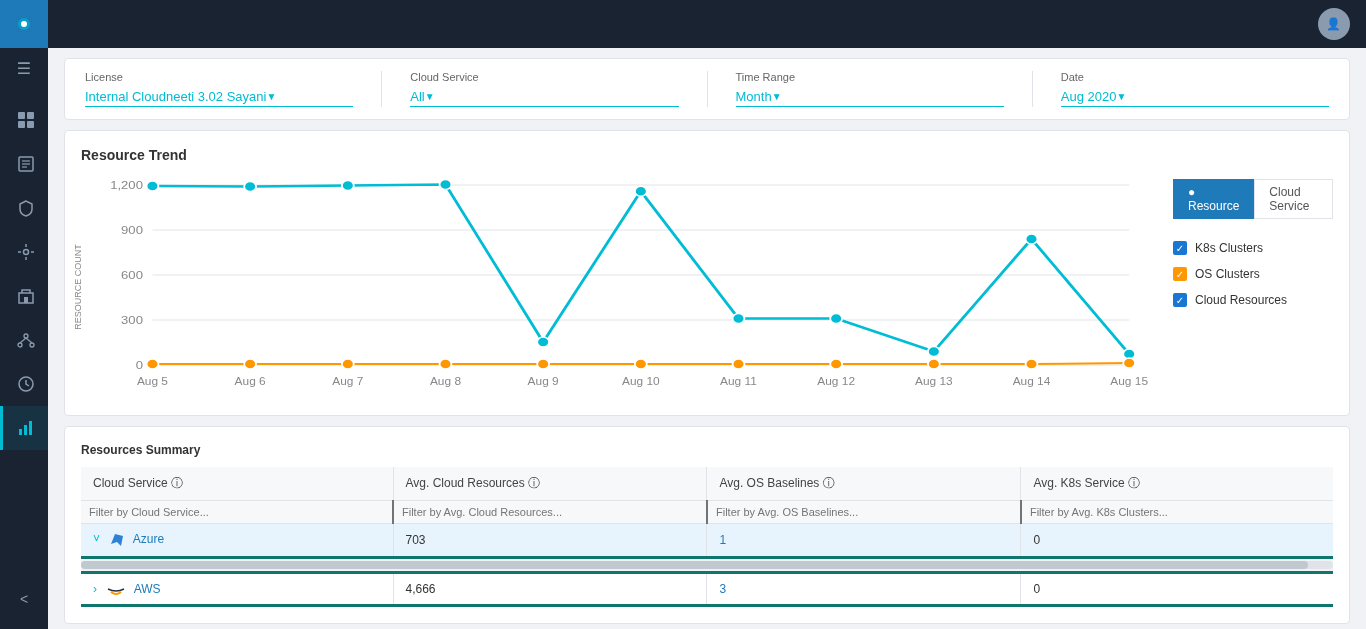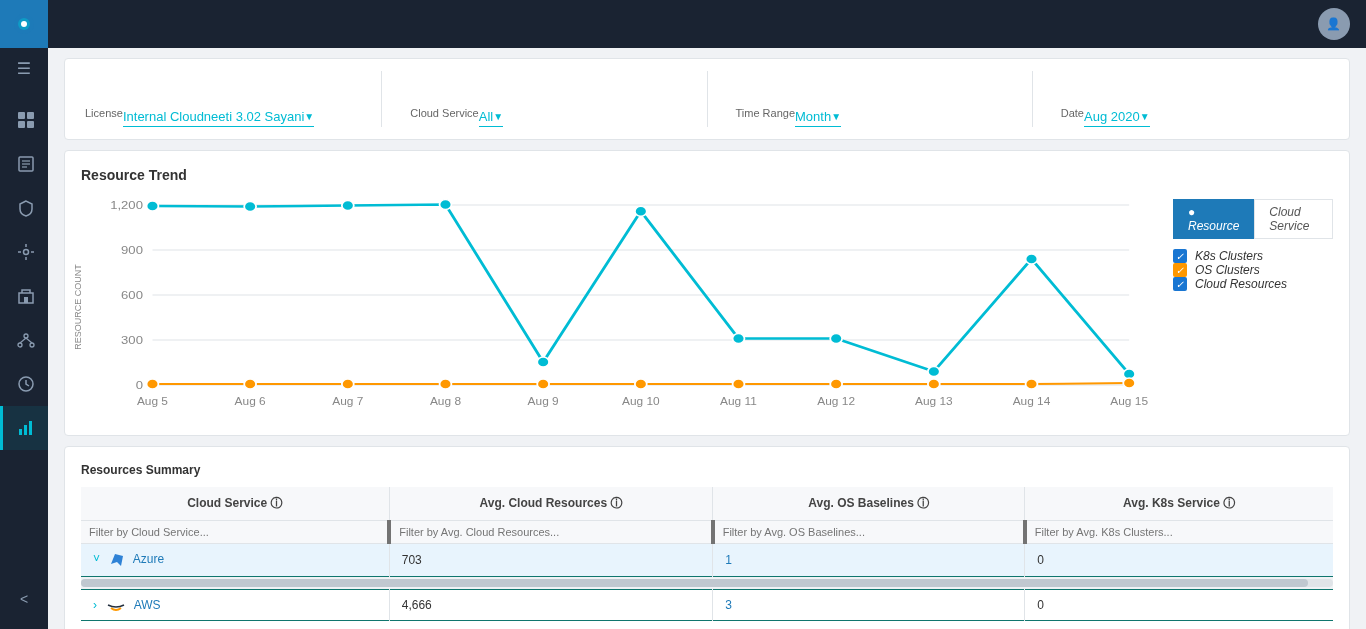--- a/index.html
+++ b/index.html
@@ -80,24 +80,23 @@
       background: white;
       border: 1px solid #e0e4e8;
       border-radius: 4px;
       padding: 12px 20px;
       display: flex;
       gap: 20px;
       align-items: flex-start;
     }
     .filter-group {
       display: flex;
-      flex-direction: row;
+      flex-direction: column;
       flex: 1;
       min-width: 0;
-      margin-top: 36px;
     }
     .filter-label {
       font-size: 11px;
       color: #666;
       margin-bottom: 4px;
     }
     .filter-select {
       display: flex;
       align-items: center;
       justify-content: flex-start;
@@ -131,23 +130,22 @@
       margin-bottom: 12px;
     }
     .chart-area {
       display: flex;
       gap: 20px;
     }
     .chart-legend {
       width: 160px;
       display: flex;
       flex-direction: column;
-      gap: 0;
+      gap: 12px;
       padding-top: 4px;
-      font-style: italic;
     }
     .legend-tabs {
       display: flex;
       margin-bottom: 10px;
     }
     .legend-tab {
       padding: 5px 14px;
       font-size: 12px;
       cursor: pointer;
       border: 1px solid #e0e4e8;
@@ -194,43 +192,43 @@
     table {
       width: 100%;
       border-collapse: collapse;
       font-size: 12px;
     }
     thead tr {
       background: #f7f8fa;
     }
     th {
       padding: 8px 12px;
-      text-align: center;
-      font-weight: 700;
+      text-align: left;
+      font-weight: 400;
       color: #444;
       border-bottom: 1px solid #e0e4e8;
       border-right: 1px solid #e0e4e8;
     }
     th:last-child { border-right: none; }
     .filter-row td {
       padding: 4px 8px;
       border-bottom: 1px solid #e0e4e8;
-      border-right: 4px solid #737373;
+      border-right: 2px solid #737373;
     }
     .filter-row td:last-child { border-right: none; }
     .filter-input {
       width: 100%;
       border: none;
       background: transparent;
       font-size: 11px;
       color: #999;
       outline: none;
     }
     tbody tr {
-      border-bottom: 1px solid #0f766e;
+      border-bottom: 3px solid #0f766e;
     }
     td {
       padding: 8px 12px;
       color: #333;
       border-right: 1px solid #e0e4e8;
     }
     td:last-child { border-right: none; }
     .row-azure { background: #e8f4fd; }
     .row-avg { background: #f0f7ff; }
     .expand-icon { color: #00bcd4; margin-right: 6px; cursor: pointer; }

